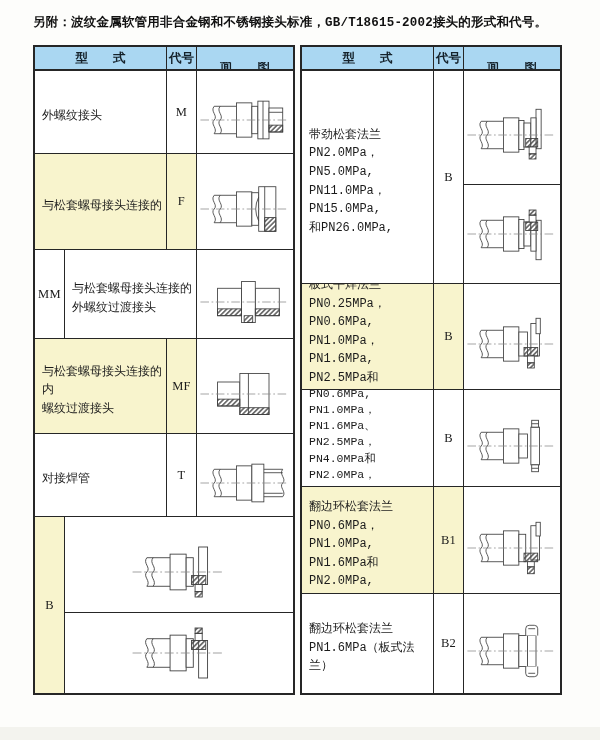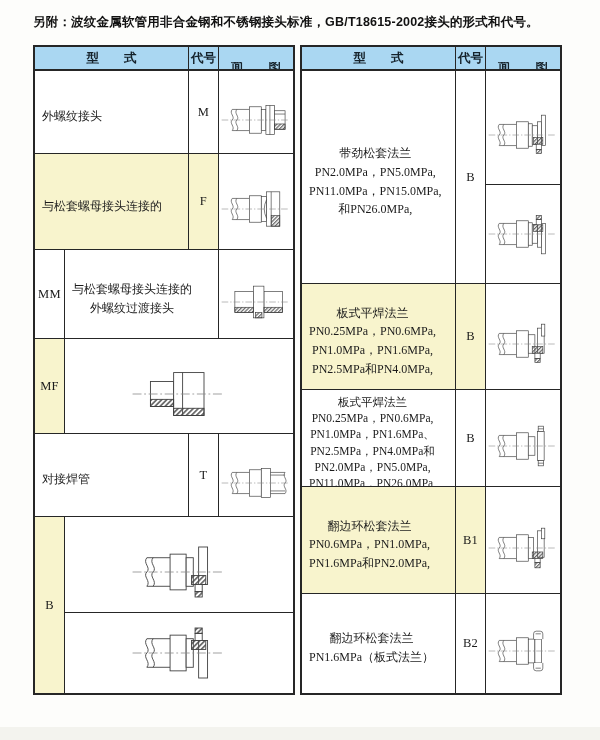--- a/index.html
+++ b/index.html
@@ -12,47 +12,47 @@
   html,body{width:600px;height:740px;}
   body{
     position:relative;
     background:var(--page-bg);
     font-family:"Liberation Serif","DejaVu Serif",serif;
     color:#1b1b1b;
     overflow:hidden;
   }
   .caption{
     position:absolute;left:33px;top:14px;width:545px;
-    font-family:Liberation Sans, sans-serif;
+    font-family:Liberation Mono, monospace;
     font-weight:bold;font-size:12.5px;letter-spacing:0.2px;color:#111;
   }
   .tbl{
     position:absolute;top:45px;width:262px;height:650px;
     border:2px solid var(--border);
     background:#fff;
     display:flex;flex-direction:column;
   }
   #left-tbl{left:33px;}
   #right-tbl{left:300px;}
   .row{display:flex;border-bottom:1px solid var(--border);}
   .row:last-child{border-bottom:none;flex:1;}
   .row.hdr{height:24px;background:var(--header-bg);border-bottom:2px solid var(--border);}
   .cell{border-right:1px solid var(--border);overflow:hidden;}
   .cell:last-child{border-right:none;}
-  .w-type{width:154px;text-align:center;}
+  .w-type{width:132px;}
   .w-code{width:30px;}
   .w-diag{flex:1;margin-top:15px;}
   .hdr .cell{
     display:flex;align-items:center;justify-content:center;
     font-size:12.5px;font-weight:bold;color:#15222b;
   }
   .type-cell{
     display:flex;align-items:center;
     padding:14px 4px 5px 7px;
-    font-size:12px;line-height:1.55;
+    font-size:12px;line-height:1.55;font-family:Liberation Mono, monospace;
   }
   .type-cell span{white-space:pre-line;display:block;}
   .code-cell{
     display:flex;align-items:center;justify-content:center;
     font-size:12.5px;letter-spacing:0.3px;
   }
   .diag-cell{display:flex;flex-direction:column;}
   .dhalf{
     flex:1;display:flex;align-items:center;justify-content:center;
     min-height:0;
@@ -155,20 +155,24 @@
             <rect x="24" y="40" width="28" height="8" fill="url(#h2)" stroke="#3f3f3f" stroke-width="1"></rect>
             <rect x="68" y="40" width="28" height="8" fill="url(#h2)" stroke="#3f3f3f" stroke-width="1"></rect>
             <rect x="55" y="48" width="10" height="8" fill="url(#h2)" stroke="#3f3f3f" stroke-width="1"></rect>
             <line x1="4" y1="32" x2="106" y2="32" stroke="#8a8a8a" stroke-width="0.9" stroke-dasharray="10 3 2 3"></line>
           </svg>
         </div>
     </div>
   </div>
 
   <div class="row hl" style="height:95px">
+    <div class="cell w-type type-cell">
+        <span>与松套螺母接头连接的内
+螺纹过渡接头</span>
+      </div>
     <div class="cell w-code code-cell">MF</div>
     <div class="cell w-diag diag-cell">
       <div class="dhalf">
           <svg width="100" height="58" viewBox="0 0 112 64" xmlns="http://www.w3.org/2000/svg">
             <defs>
               <pattern id="h3" width="4" height="4" patternUnits="userSpaceOnUse" patternTransform="rotate(45)">
                 <line x1="1" y1="0" x2="1" y2="4" stroke="#4a4a4a" stroke-width="1.6"></line>
               </pattern>
             </defs>
             <rect x="24" y="18" width="26" height="28" fill="#fff" stroke="#3f3f3f" stroke-width="1"></rect>

